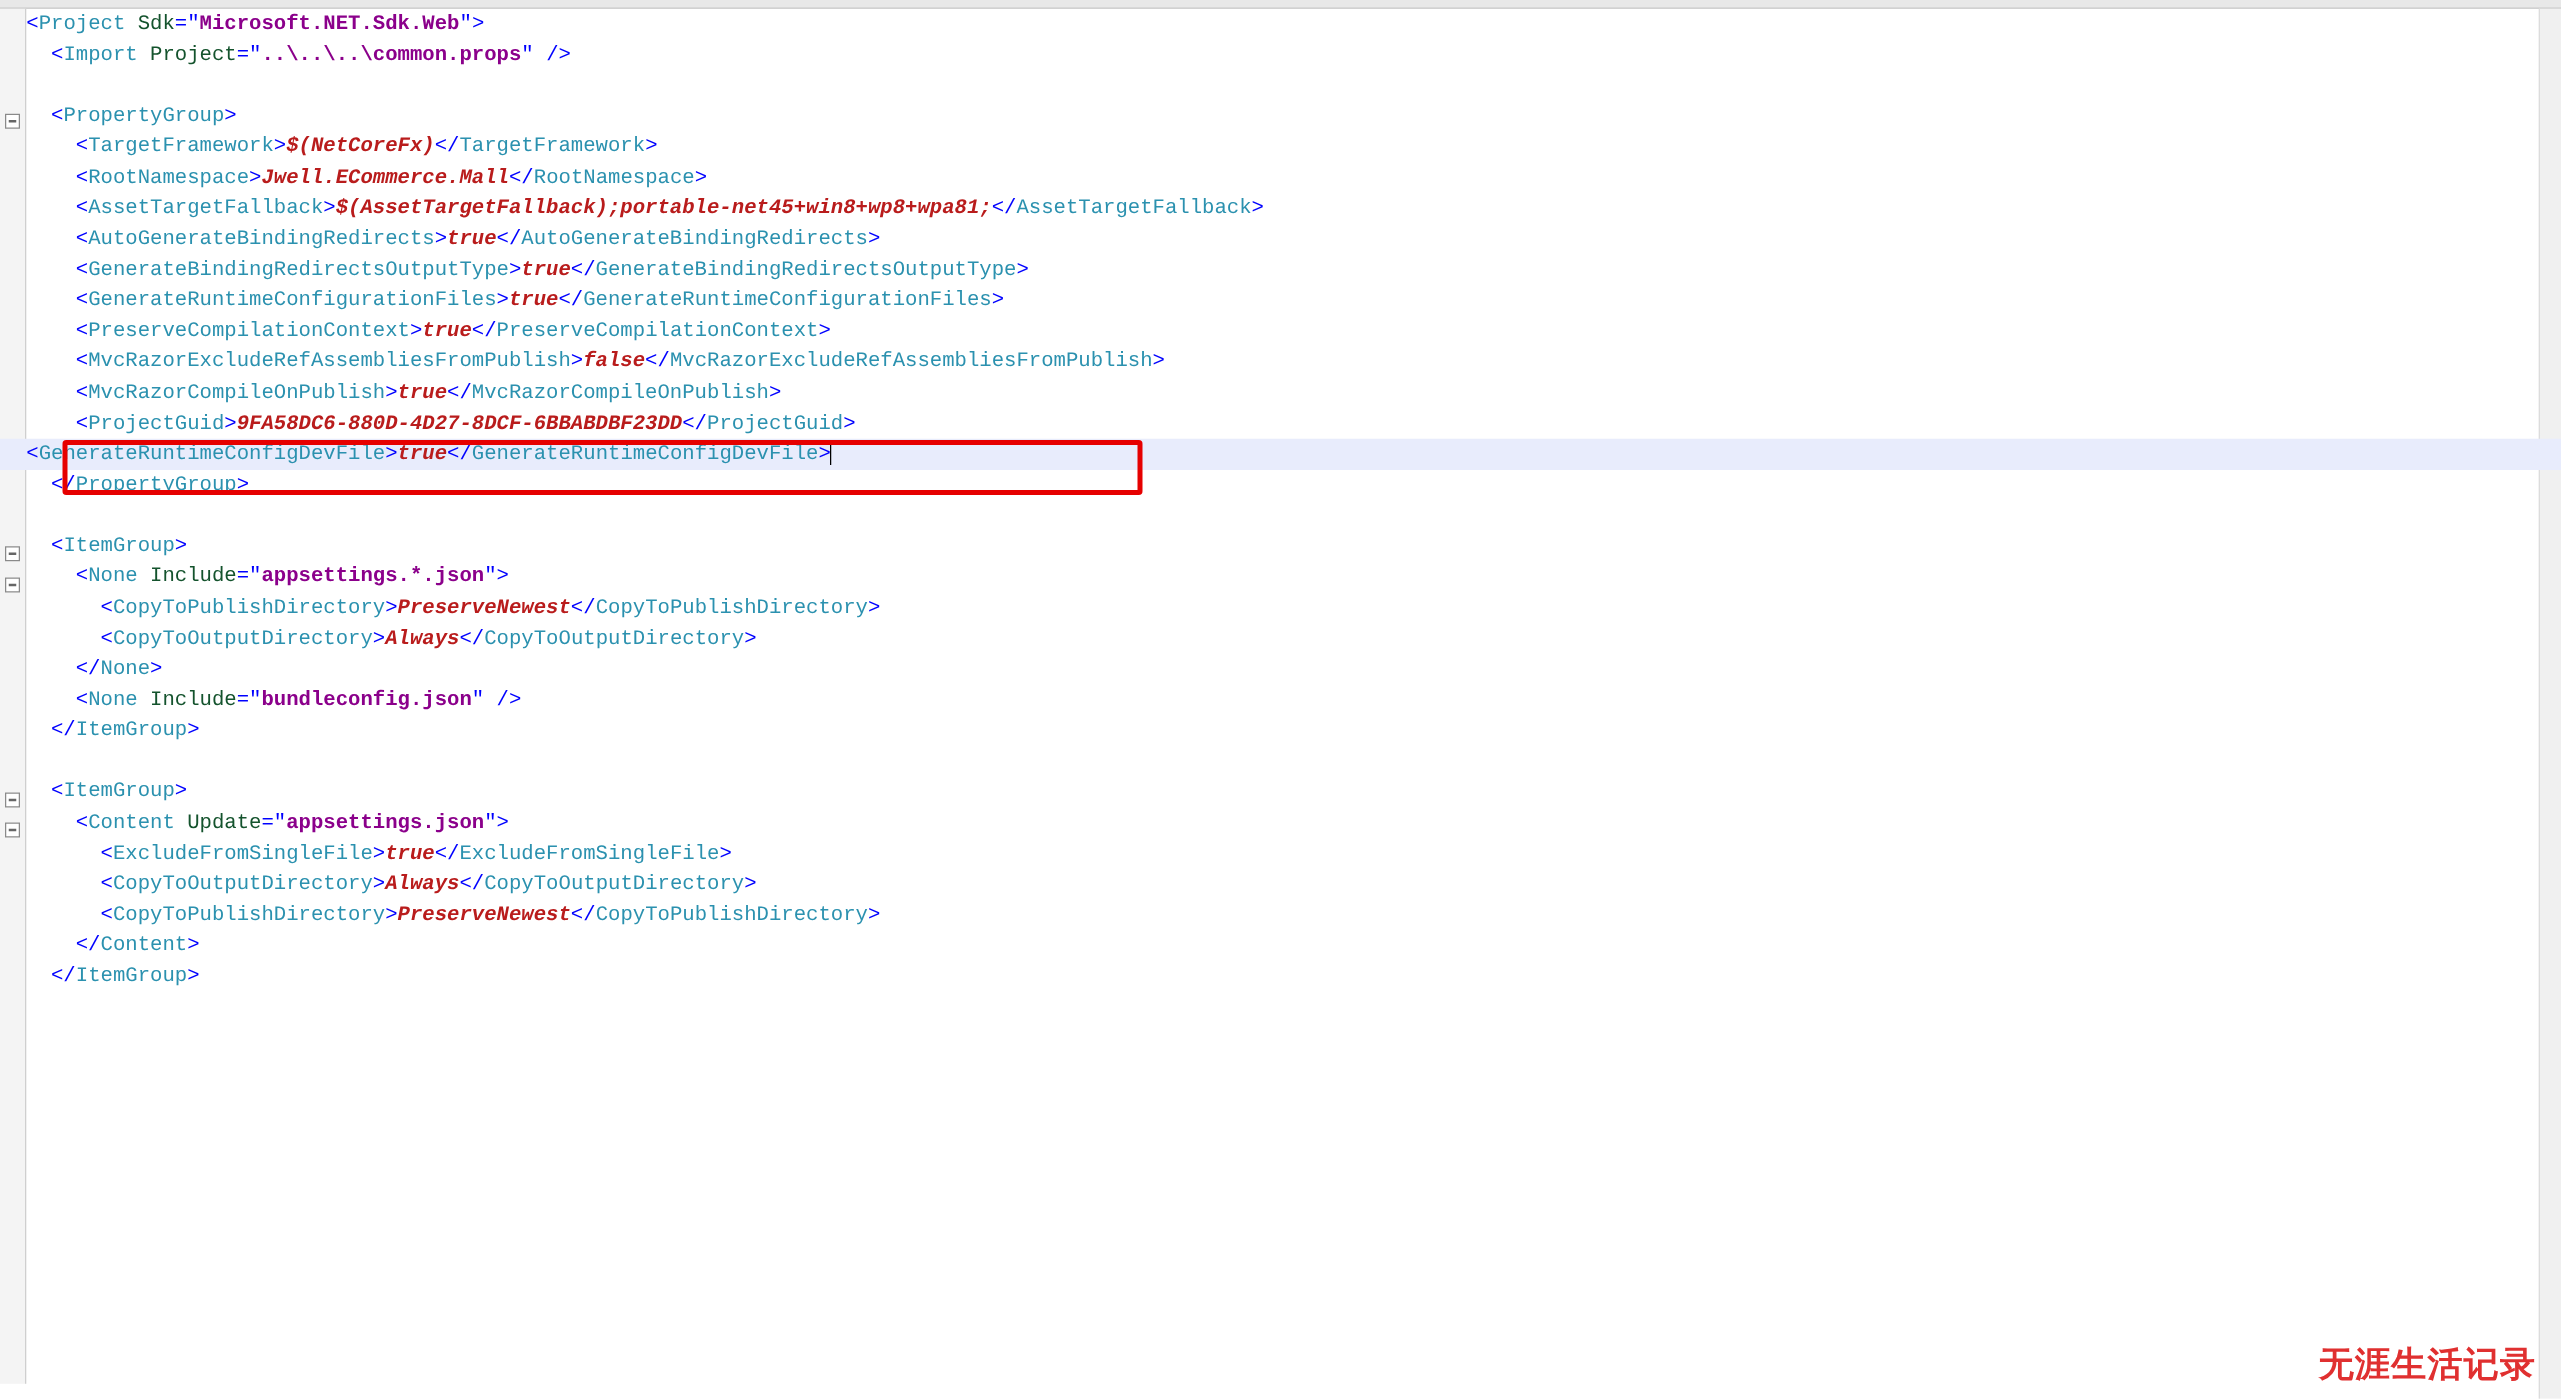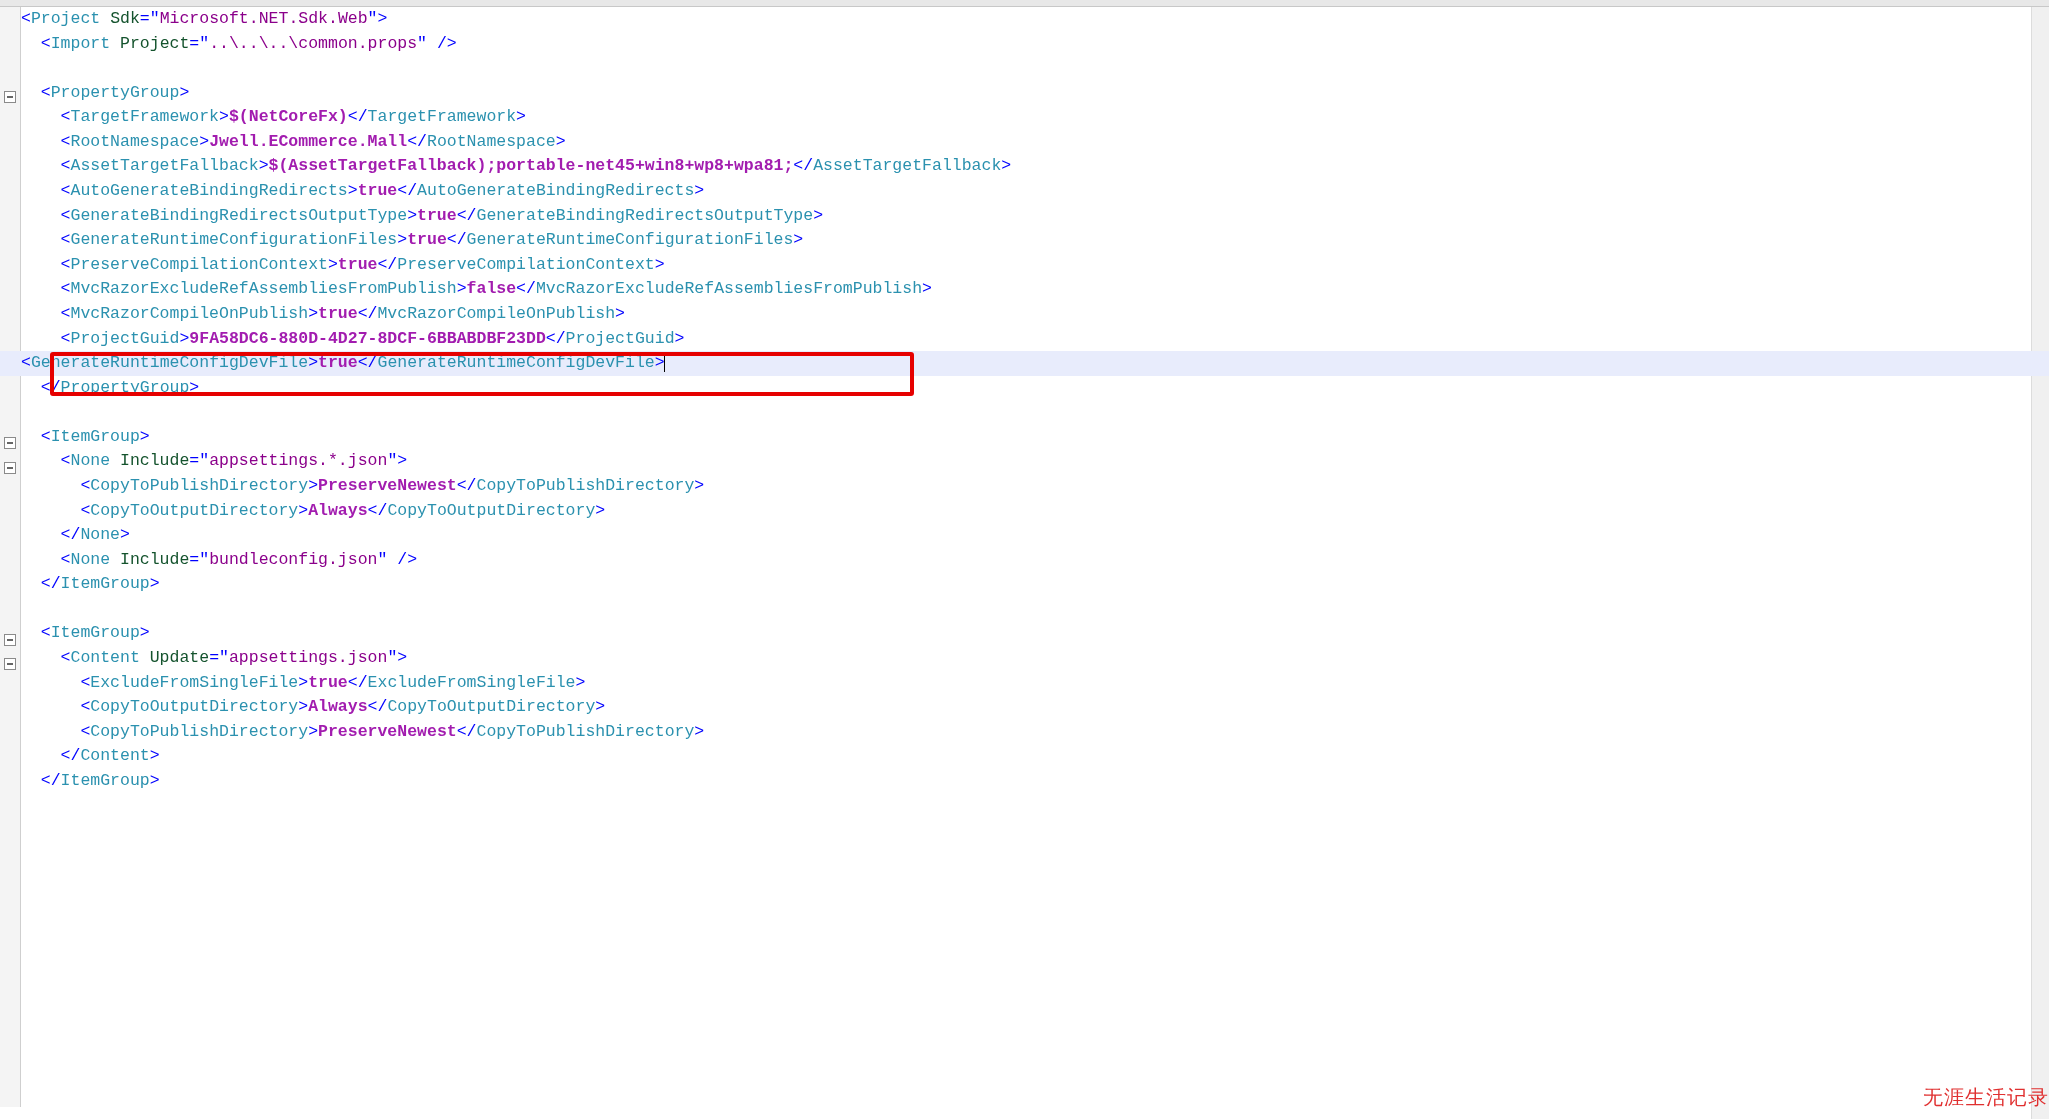--- a/index.html
+++ b/index.html
@@ -69,38 +69,39 @@
     width: 1px;
     height: 1.2em;
     background: #000;
     vertical-align: text-bottom;
     margin-left: -1px;
   }
   .brkt  { color: #0000ff; }         
   .elt   { color: #2b91af; }         
   .attr  { color: #14532d; }         
   .eq    { color: #0000ff; }         
-  .str   { color: #8b008b; font-weight: normal; } 
-  .txt   { color: #a21caf; font-weight: bold; }    
+  .str   { color: #8b008b; font-weight: bold; } 
+  .txt   { color: #b91c1c; font-weight: bold; font-style: italic; }    
 
   .redbox {
     position: absolute;
     border: 4px solid #e60000;
     border-radius: 3px;
     pointer-events: none;
   }
 
   .watermark {
     position: absolute;
-    right: 0;
+    right: 20px;
     bottom: 6px;
     color: #e03030;
     font-family: "SimSun","Microsoft YaHei",sans-serif;
-    font-size: 20px;
+    font-size: 28px;
     letter-spacing: 1px;
+    font-weight: bold;
   }
 
   .vscroll {
     position: absolute;
     right: 0;
     top: 7px;
     bottom: 0;
     width: 17px;
     background: #f0f0f0;
     border-left: 1px solid #dcdcdc;

